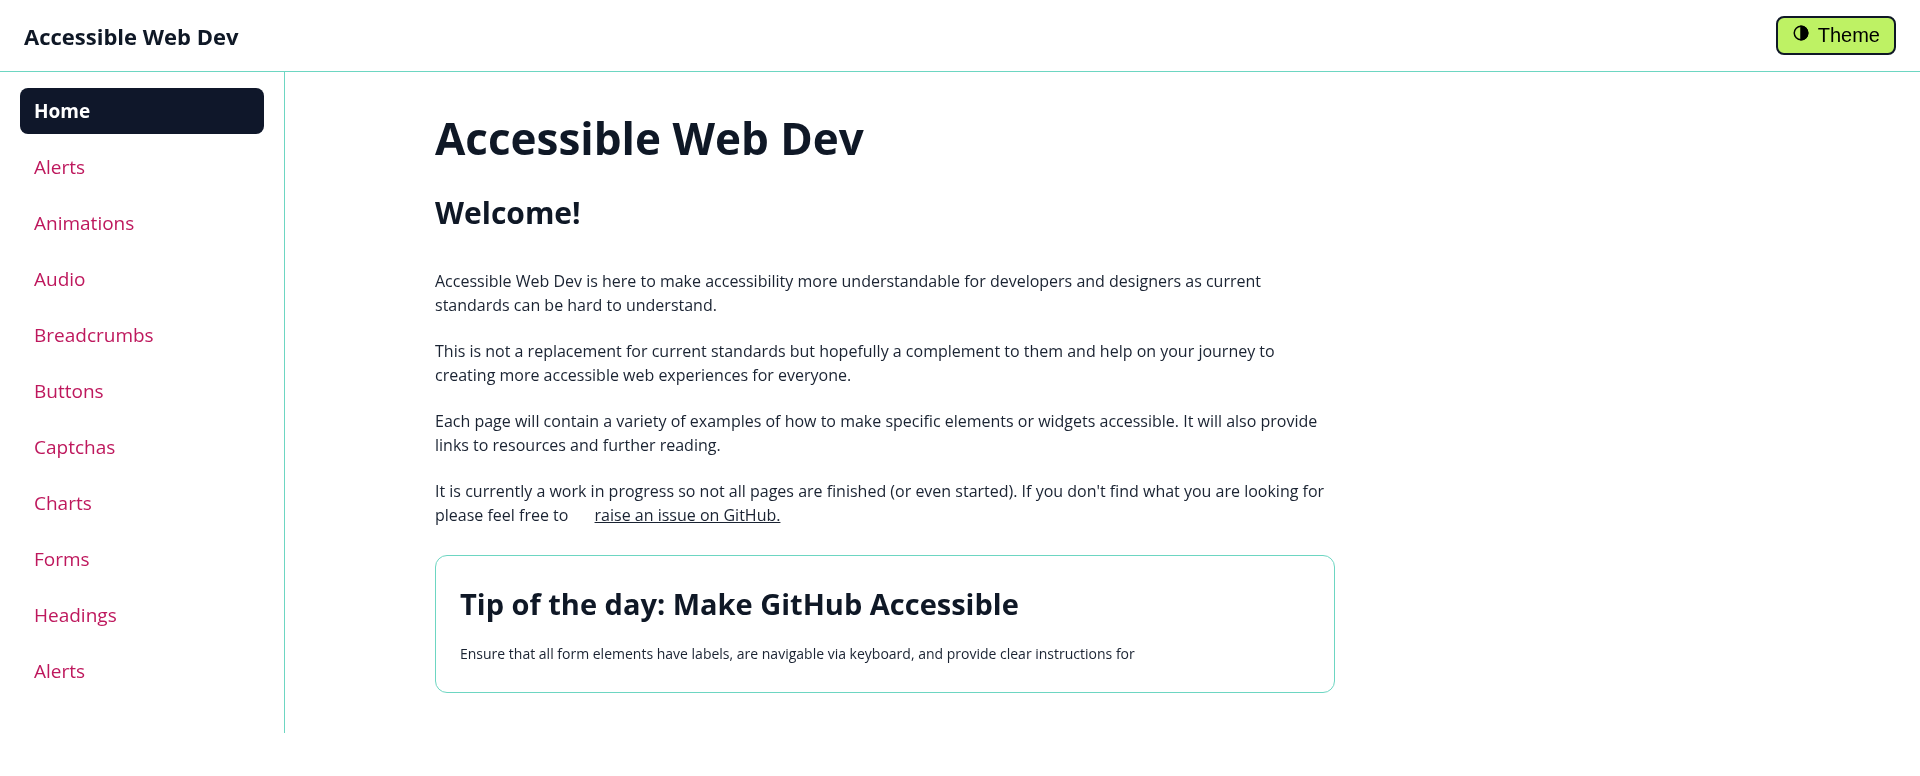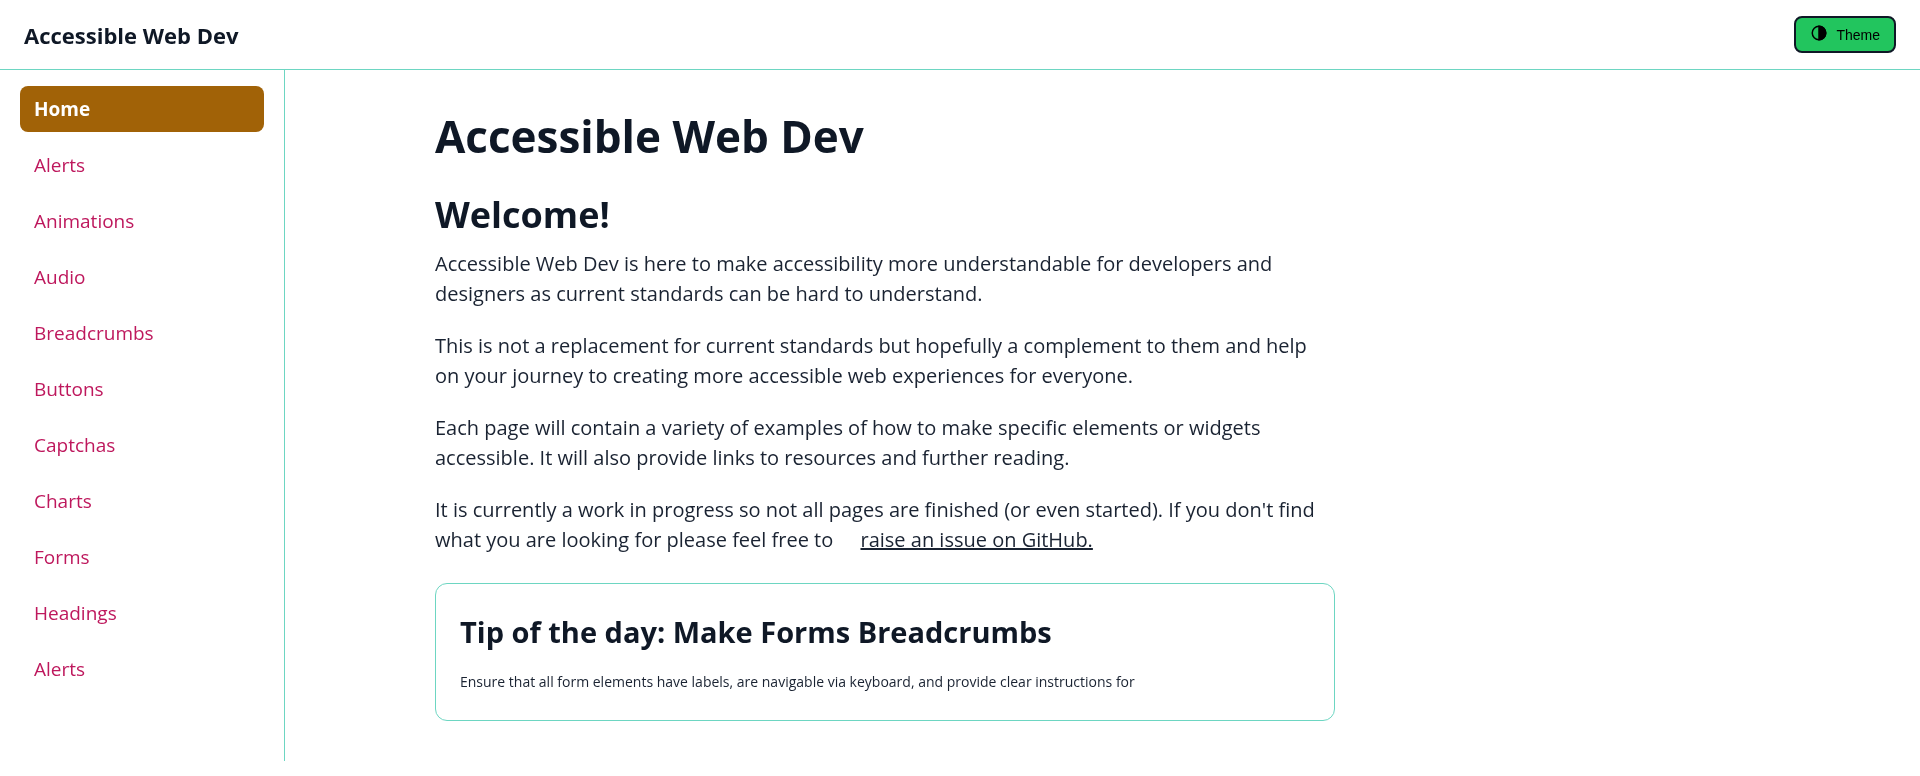--- a/index.html
+++ b/index.html
@@ -24,22 +24,22 @@
       font-weight: 700;
       color: #0f1826;
     }
     .theme-button {
       display: flex;
       align-items: center;
       gap: 8px;
       padding: 6px 14px;
       border: 2px solid #0f1826;
       border-radius: 8px;
-      background: #22c55e;
-      font-size: 14px;
+      background: #bef264;
+      font-size: 20px;
       font-weight: 500;
       cursor: pointer;
     }
     .theme-button svg {
       width: 18px;
       height: 18px;
     }
     .layout {
       display: flex;
     }
@@ -56,43 +56,43 @@
       display: block;
       padding: 10px 14px;
       font-size: 19px;
       color: #be185d;
       text-decoration: none;
       border-radius: 8px;
       cursor: pointer;
       margin-bottom: 10px;
     }
     .nav-item.active {
-      background: #a16207;
+      background: #0f172a;
       color: #ffffff;
       font-weight: 700;
     }
     .main {
       flex: 1;
       padding: 36px 150px 40px 150px;
       max-width: 1200px;
     }
     .page-title {
       font-size: 44px;
       font-weight: 700;
       margin-bottom: 24px;
       color: #0f1826;
     }
     .welcome-heading {
-      font-size: 36px;
+      font-size: 30px;
       font-weight: 700;
-      margin-bottom: 10px;
+      margin-bottom: 36px;
       color: #0f1826;
     }
     .paragraph {
-      font-size: 20px;
+      font-size: 16px;
       line-height: 1.5;
       margin-bottom: 22px;
       color: #1a2332;
     }
     .paragraph a {
       color: #1a2332;
       text-decoration: underline;
       margin-left: 22px;
     }
     .tip-box {
@@ -172,17 +172,17 @@
     <h1 class="page-title">Accessible Web Dev</h1>
     <h2 class="welcome-heading">Welcome!</h2>
     <p class="paragraph">Accessible Web Dev is here to make accessibility more understandable for developers and designers as current standards can be hard to understand.</p>
     <p class="paragraph">This is not a replacement for current standards but hopefully a complement to them and help on your journey to creating more accessible web experiences for everyone.</p>
     <p class="paragraph">Each page will contain a variety of examples of how to make specific elements or widgets accessible. It will also provide links to resources and further reading.</p>
     <p class="paragraph">
       <span>It is currently a work in progress so not all pages are finished (or even started). If you don't find what you are looking for please feel free to </span><a href="#">raise an issue on GitHub.</a>
     </p>
 
     <section class="tip-box">
-      <h3 class="tip-title">Tip of the day: Make Forms Breadcrumbs</h3>
+      <h3 class="tip-title">Tip of the day: Make GitHub Accessible</h3>
       <p class="tip-text">Ensure that all form elements have labels, are navigable via keyboard, and provide clear instructions for</p>
     </section>
   </main>
 </div>
 
 </body></html>

